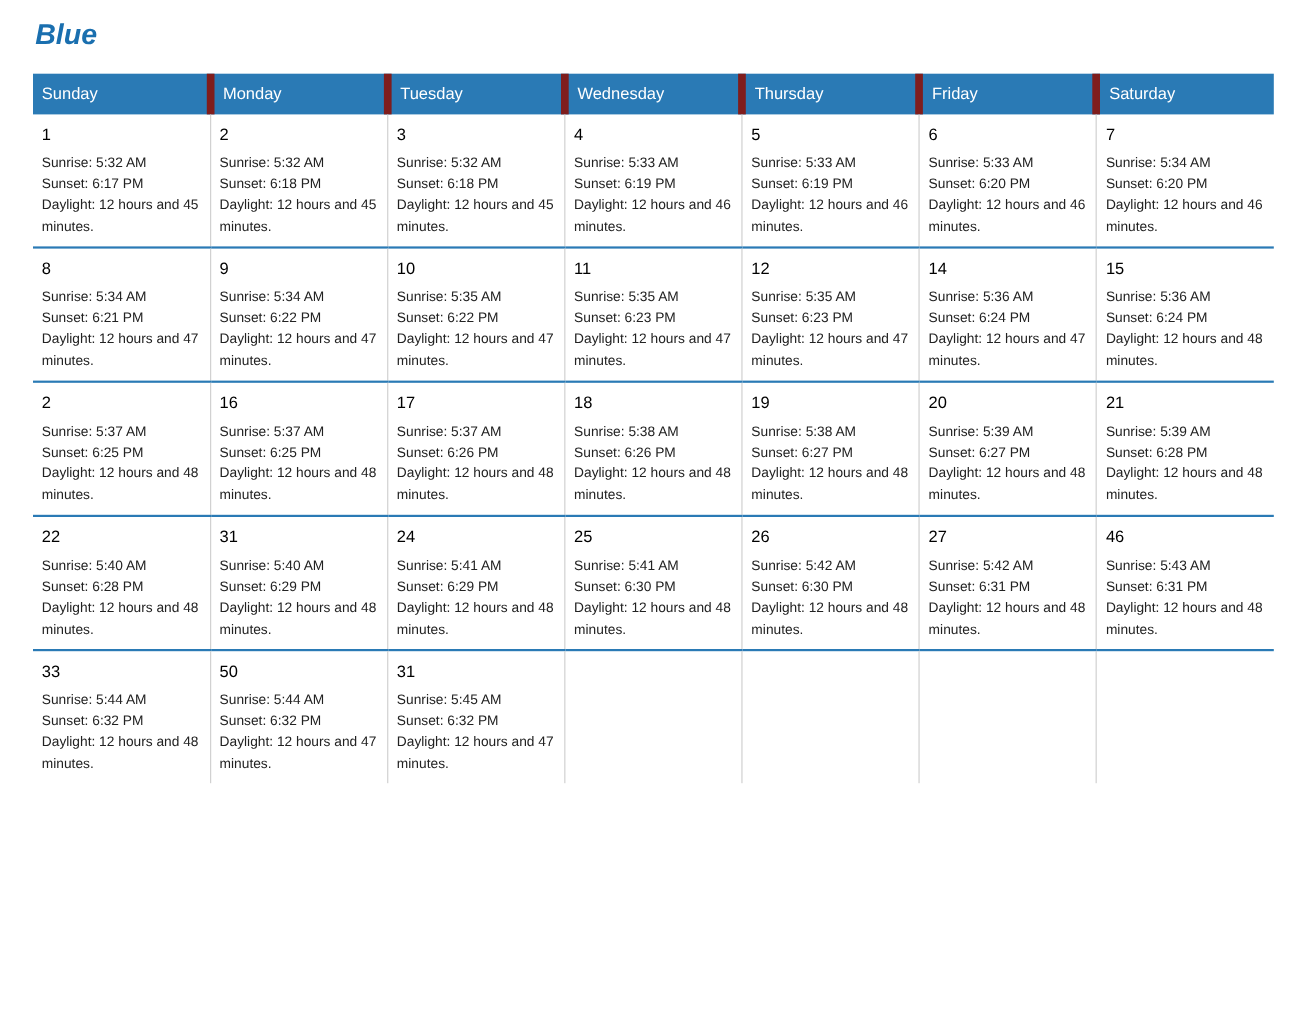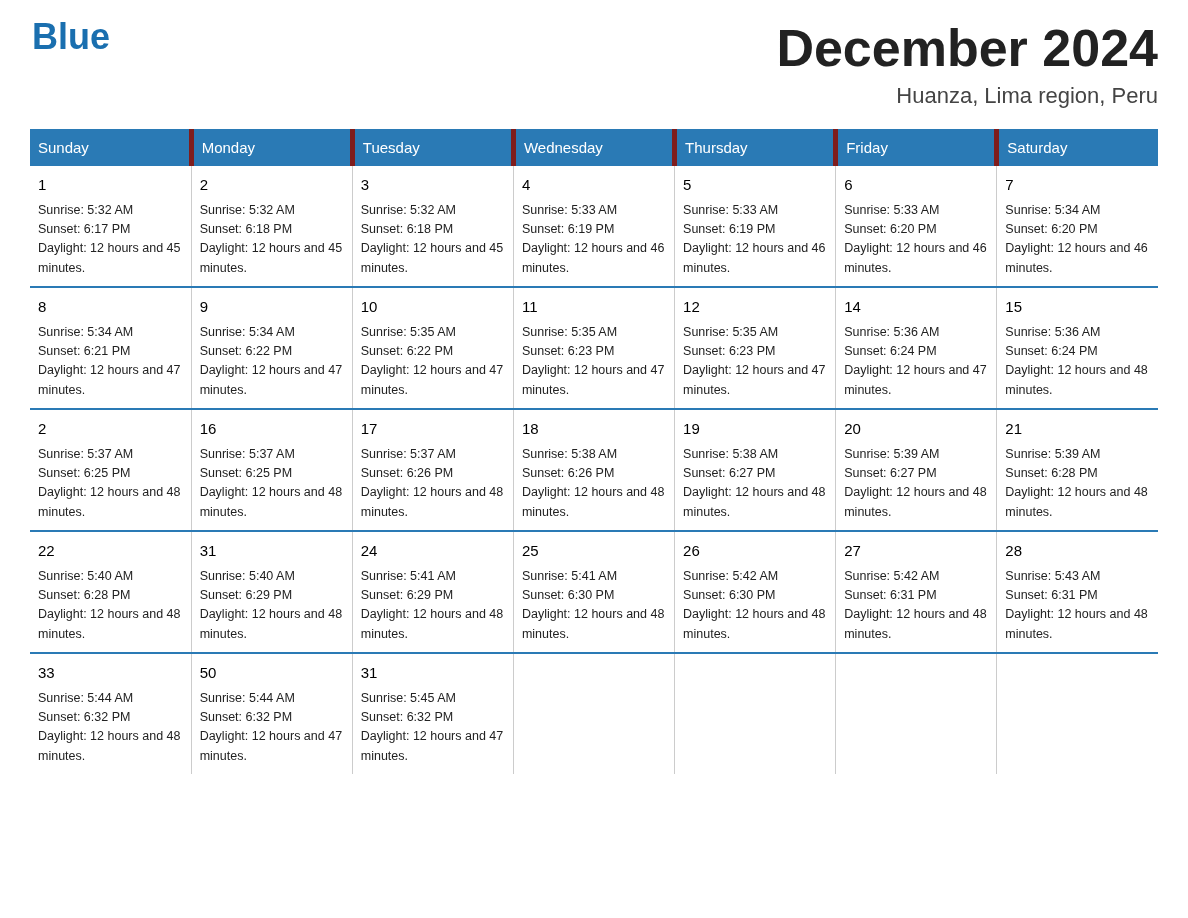--- a/index.html
+++ b/index.html
@@ -40,21 +40,21 @@
       border-collapse: collapse;
       font-size: 13px;
     }
     thead th {
       background-color: #2a7ab5;
       color: #fff;
       padding: 10px 8px;
       text-align: left;
       font-size: 15px;
       font-weight: normal;
-      border-right: 5px solid #7f1d1d;
+      border-right: 7px solid #7f1d1d;
     }
     thead th:last-child {
       border-right: none;
     }
     tbody td {
       vertical-align: top;
       padding: 8px 8px;
       border-right: 1px solid #ccc;
       border-bottom: 2px solid #2a7ab5;
       width: 14.28%;
@@ -80,36 +80,33 @@
     }
     .empty-cell {
       background: #fff;
     }
     .logo-row1 {
       display: flex;
       align-items: center;
     }
     .logo-row2 {
       color: #1a6faf;
-      font-size: 36px;
+      font-size: 26px;
       font-weight: bold;
+      font-style: italic;
       margin-top: -4px;
       padding-left: 2px;
     }
   </style>
 </head>
 <body>
 
 <div class="header">
   <div class="logo">
     <div class="logo-row2">Blue</div>
-  </div>
-  <div class="title-block">
-    <div class="main-title">December 2024</div>
-    <div class="subtitle">Huanza, Lima region, Peru</div>
   </div>
 </div>
 
 <table>
   <thead>
     <tr>
 
     <th>Sunday</th>
         <th>Monday</th>
         <th>Tuesday</th>
@@ -229,21 +226,21 @@
         </td>
         <td>
           <span class="day-num">26</span>
           <div class="day-info"><span>Sunrise: 5:42 AM</span><br><span>Sunset: 6:30 PM</span><br><span>Daylight: 12 hours and 48 minutes.</span></div>
         </td>
         <td>
           <span class="day-num">27</span>
           <div class="day-info"><span>Sunrise: 5:42 AM</span><br><span>Sunset: 6:31 PM</span><br><span>Daylight: 12 hours and 48 minutes.</span></div>
         </td>
         <td>
-          <span class="day-num">28</span>
+          <span class="day-num">46</span>
           <div class="day-info"><span>Sunrise: 5:43 AM</span><br><span>Sunset: 6:31 PM</span><br><span>Daylight: 12 hours and 48 minutes.</span></div>
         </td>
       </tr>
       <tr>
         <td>
           <span class="day-num">33</span>
           <div class="day-info"><span>Sunrise: 5:44 AM</span><br><span>Sunset: 6:32 PM</span><br><span>Daylight: 12 hours and 48 minutes.</span></div>
         </td>
         <td>
           <span class="day-num">50</span>

